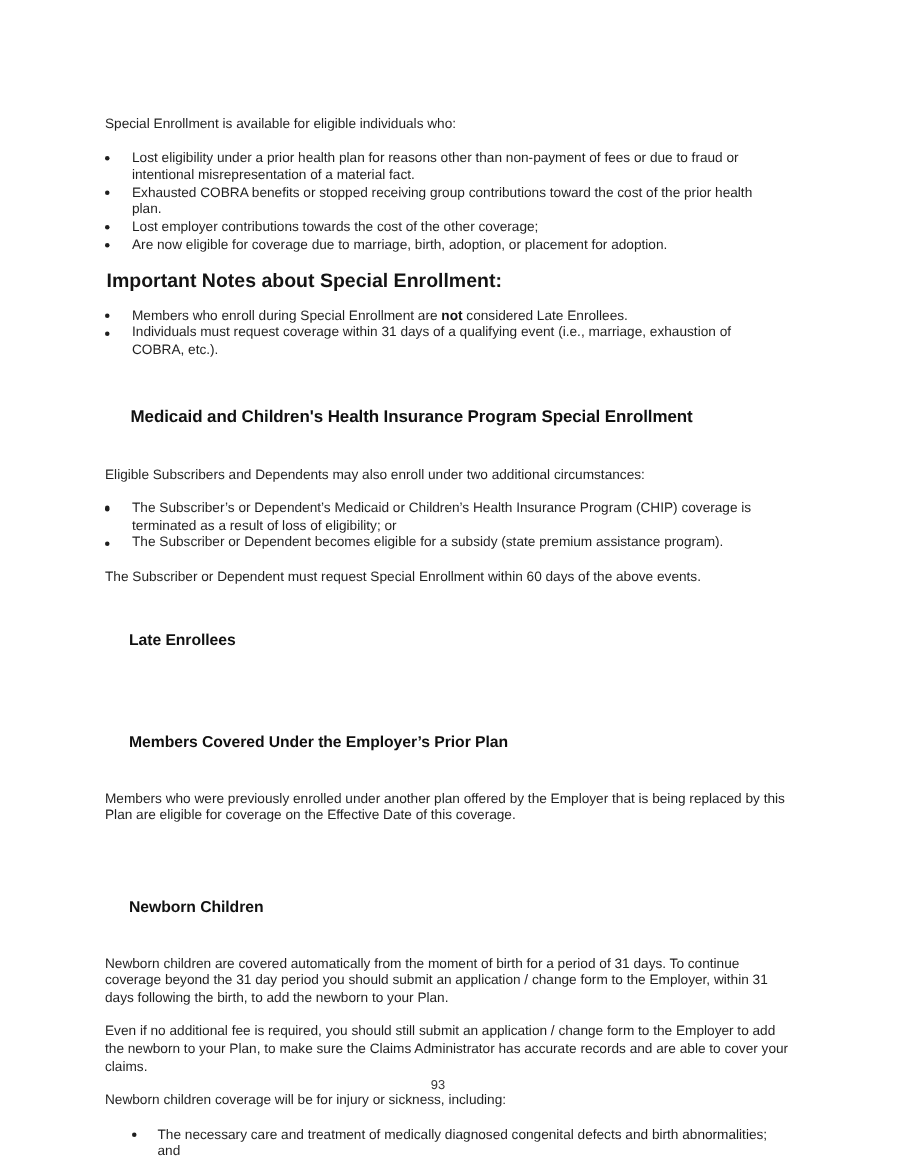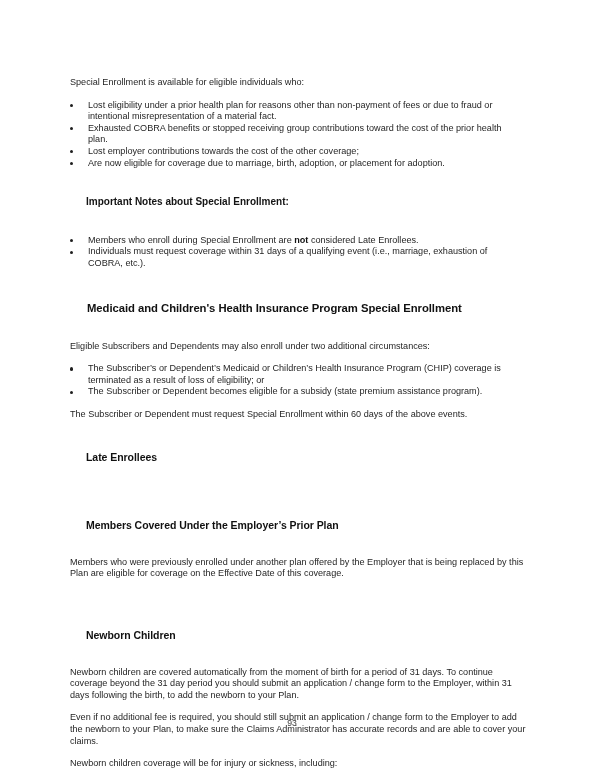--- a/index.html
+++ b/index.html
@@ -63,22 +63,22 @@
   }
   h3.h-sub {
     margin: 16px;
     font-size: 10.5px;
     line-height: 13px;
     font-weight: bold;
     color: #111111;
     letter-spacing: -0.05px;
   }
   .lead-bold {
-    margin: 16px;
-    font-size: 10px;
+    margin: 1px;
+    font-size: 13px;
     line-height: 11.6px;
     font-weight: bold;
     color: #141414;
   }
 
   
   ul.bullets {
     margin: 0;
     padding: 0;
     list-style: none;
@@ -219,17 +219,23 @@
     <div class="sp-para"></div>
 
     <p class="body">Even if no additional fee is required, you should still submit an application / change form to the Employer to add the newborn to your Plan, to make sure the Claims Administrator has accurate records and are able to cover your claims.</p>
 
     <div class="sp-para"></div>
 
     <p class="body">Newborn children coverage will be for injury or sickness, including:</p>
 
     <div class="sp-para"></div>
 
+    <ul class="bullets indented">
+      <li>
+        <span class="dot"></span>
+        <span>The necessary care and treatment of medically diagnosed congenital defects and birth abnormalities; and</span>
+      </li>
+    </ul>
 
   </div>
 
   <div class="page-number">93</div>
 </div>
 
 </body></html>

